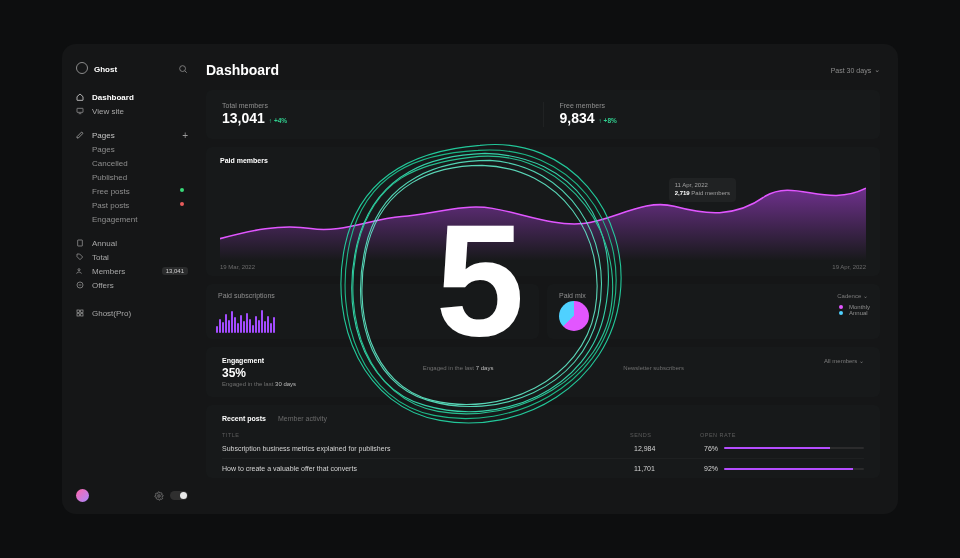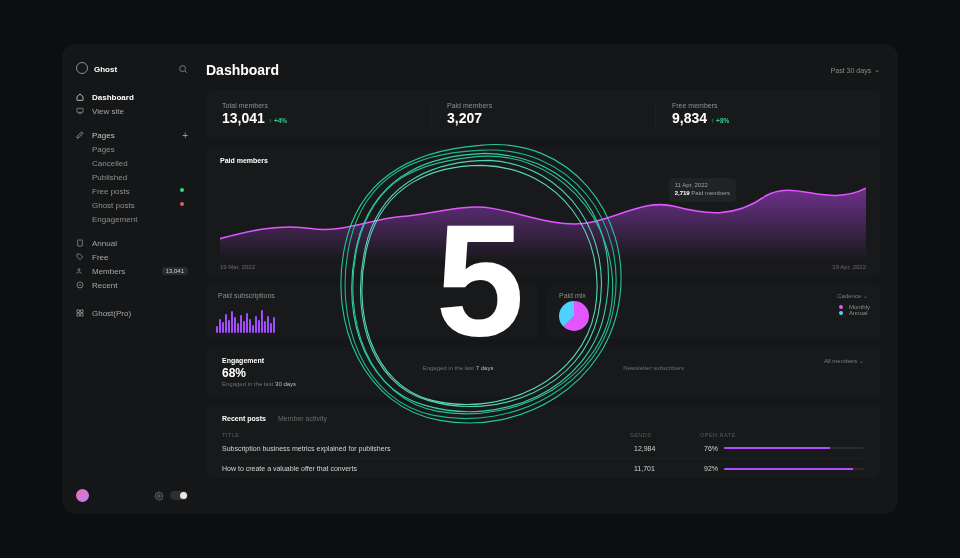--- a/index.html
+++ b/index.html
@@ -142,21 +142,21 @@
           <span>Cancelled</span>
         </div>
       <div class="nav-item nav-sub">
           <span>Published</span>
         </div>
       <div class="nav-item nav-sub">
           <span>Free posts</span>
           <span class="dot" style="background:#38d978"></span>
         </div>
       <div class="nav-item nav-sub">
-          <span>Ghost posts</span>
+          <span>Past posts</span>
           <span class="dot" style="background:#e85c5c"></span>
         </div>
       <div class="nav-item nav-sub">
           <span>Engagement</span>
         </div>
 
       <div style="height:10px"></div>
 
       <div class="nav-item">
           <span class="ico">
@@ -165,40 +165,40 @@
             </svg>
           </span>
           <span>Annual</span>
         </div>
       <div class="nav-item">
           <span class="ico">
             <svg width="8" height="8" viewBox="0 0 24 24" fill="none" stroke="currentColor" stroke-width="2">
               <path d="M20 12l-8 8-9-9V3h8z"></path>
             </svg>
           </span>
-          <span>Free</span>
+          <span>Total</span>
         </div>
       <div class="nav-item">
           <span class="ico">
             <svg width="8" height="8" viewBox="0 0 24 24" fill="none" stroke="currentColor" stroke-width="2">
               <circle cx="9" cy="8" r="3"></circle>
               <path d="M2 20c0-3 3-5 7-5s7 2 7 5"></path>
             </svg>
           </span>
           <span>Members</span>
           <span class="badge">13,041</span>
         </div>
       <div class="nav-item">
           <span class="ico">
             <svg width="8" height="8" viewBox="0 0 24 24" fill="none" stroke="currentColor" stroke-width="2">
               <circle cx="12" cy="12" r="9"></circle>
               <line x1="8" y1="12" x2="16" y2="12"></line>
             </svg>
           </span>
-          <span>Recent</span>
+          <span>Offers</span>
         </div>
 
       <div style="height:14px"></div>
 
       <div class="nav-item">
           <span class="ico">
             <svg width="8" height="8" viewBox="0 0 24 24" fill="none" stroke="currentColor" stroke-width="2">
               <rect x="3" y="3" width="7" height="7"></rect>
               <rect x="14" y="3" width="7" height="7"></rect>
               <rect x="3" y="14" width="7" height="7"></rect>
@@ -227,24 +227,20 @@
       <div class="range">
         <span>Past 30 days</span>
         <span>⌄</span>
       </div>
     </div>
 
     <div class="card kpis">
       <div class="kpi">
         <div class="kpi-label">Total members</div>
         <div><span class="kpi-value">13,041</span><span class="kpi-delta">+4%</span></div>
-      </div>
-      <div class="kpi">
-        <div class="kpi-label">Paid members</div>
-        <div><span class="kpi-value">3,207</span></div>
       </div>
       <div class="kpi">
         <div class="kpi-label">Free members</div>
         <div><span class="kpi-value">9,834</span><span class="kpi-delta">+8%</span></div>
       </div>
     </div>
 
     <div class="card chart-card">
       <div class="chart-title">Paid members</div>
       <div class="chart-area">
@@ -310,21 +306,21 @@
               <span>Annual</span>
             </div>
         </div>
         <div class="pie"></div>
       </div>
     </div>
 
     <div class="card engrow">
       <div class="eng">
         <div class="lbl">Engagement</div>
-        <div class="val">68%</div>
+        <div class="val">35%</div>
         <div class="cap"><span>Engaged in the last</span> <span class="em">30 days</span></div>
       </div>
       <div class="eng">
         <div class="lbl">&nbsp;</div>
         <div class="cap"><span>Engaged in the last</span> <span class="em">7 days</span></div>
       </div>
       <div class="eng">
         <div class="lbl">&nbsp;</div>
         <div class="cap">Newsletter subscribers</div>
       </div>

